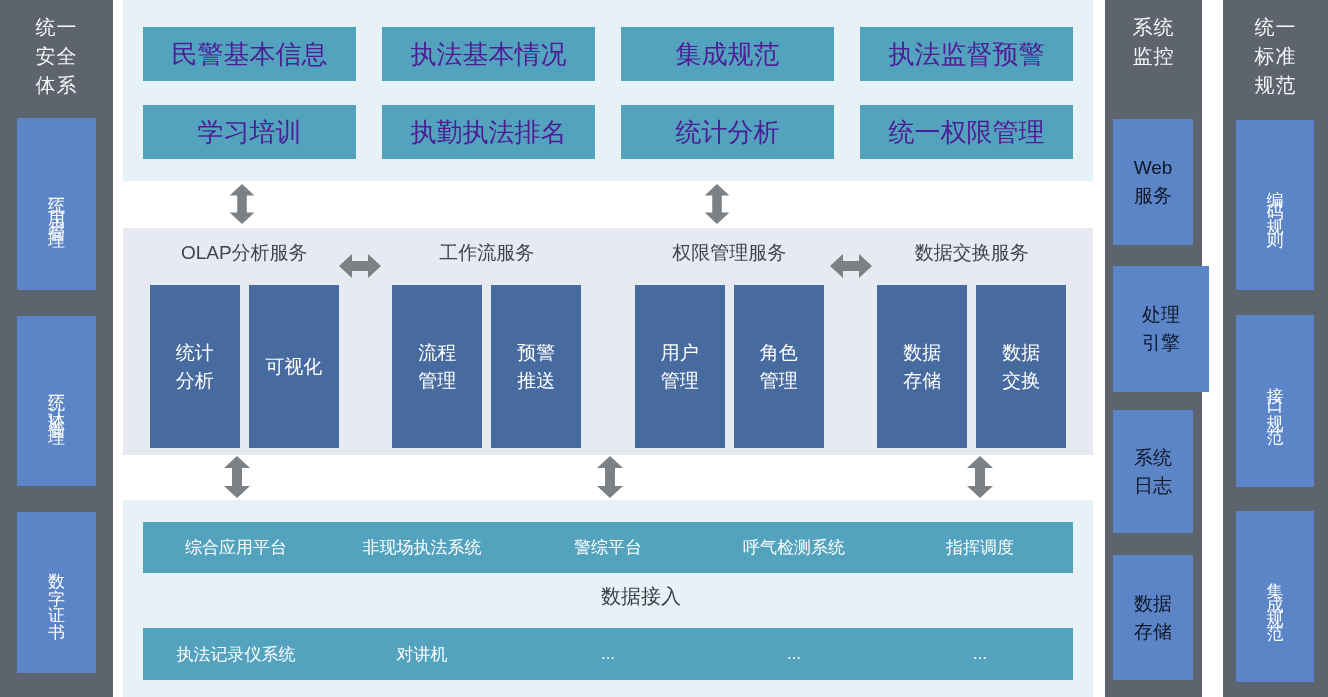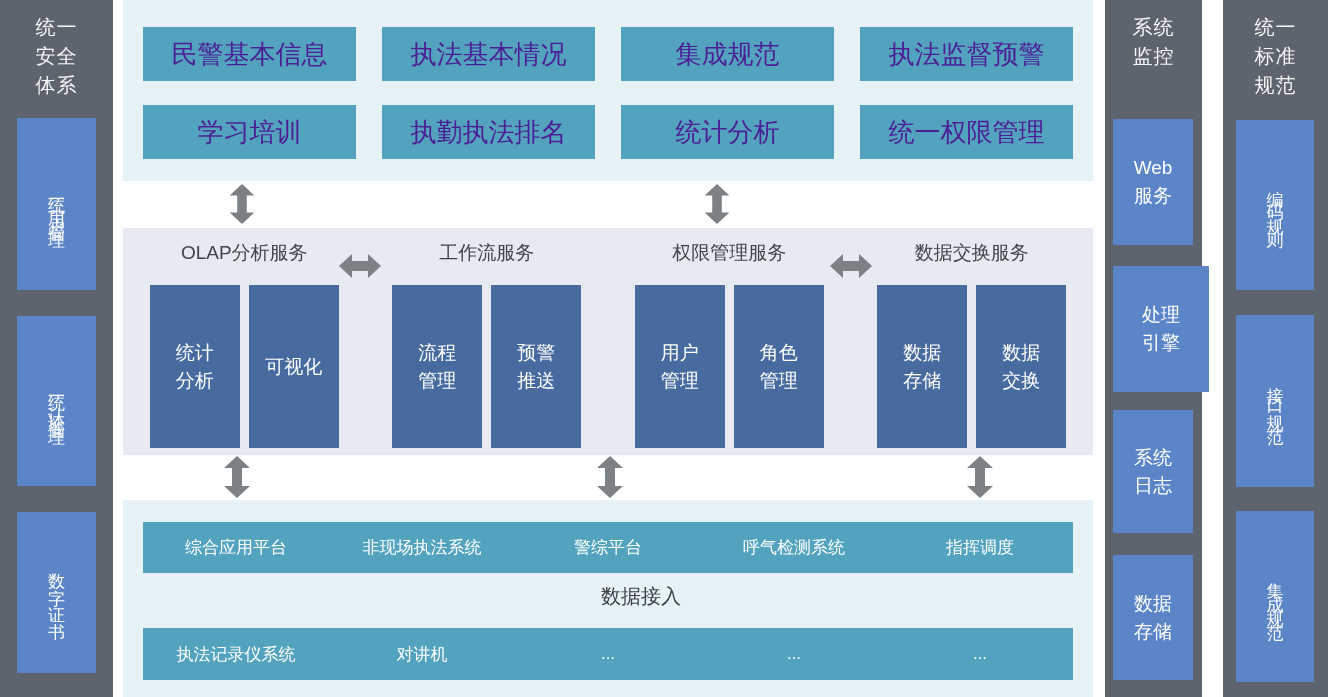--- a/index.html
+++ b/index.html
@@ -16,21 +16,21 @@
 
   
   .vband{position:absolute;background:#5b85c7;color:#fff;
          display:flex;align-items:center;justify-content:center;}
   .vtext{writing-mode:vertical-rl;text-orientation:upright;
          font-size:17px;letter-spacing:7px;line-height:1;}
   .vtext.loose{letter-spacing:17px;}
   .vtext.loose2{letter-spacing:14px;}
 
   
-  .hband{position:absolute;background:#5b85c7;color:#ffffff;font-size:19px;line-height:28px;
+  .hband{position:absolute;background:#5b85c7;color:#0f172a;font-size:19px;line-height:28px;
          display:flex;align-items:center;justify-content:center;text-align:center;
          white-space:pre-line;}
 
   
   .band-top{position:absolute;left:123px;top:0;width:970px;height:181px;background:#e6f2f5;}
   .trow{position:absolute;left:20px;right:20px;display:flex;justify-content:space-between;}
   .trow1{top:27px;} .trow2{top:105px;}
   .tbox{width:213px;height:54px;background:#53a3bf;color:#4c1d95;font-size:26px;
         display:flex;align-items:center;justify-content:center;}
 

